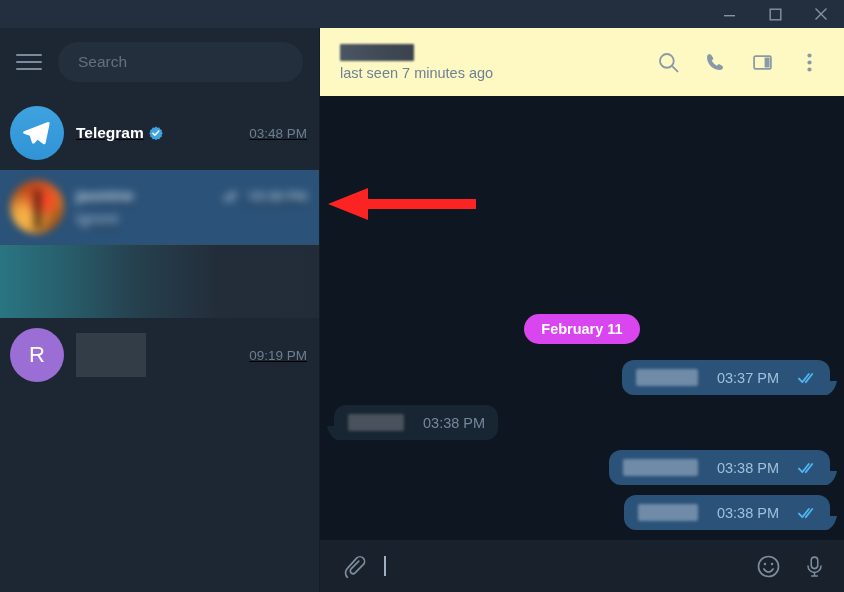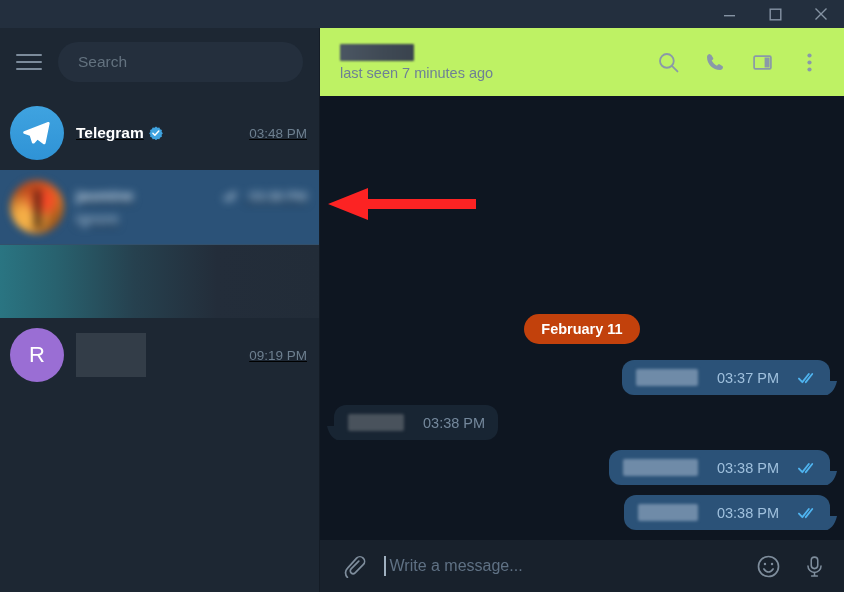--- a/index.html
+++ b/index.html
@@ -220,21 +220,21 @@
     background: #0e1621;
     min-width: 0;
   }
 
   .chat-header {
     height: 68px;
     flex: 0 0 68px;
     display: flex;
     align-items: center;
     padding: 0 14px 0 20px;
-    background: #bef264;
+    background: #fef9c3;
   }
   .chat-header-info {
     display: flex;
     flex-direction: column;
     gap: 4px;
     min-width: 0;
   }
   .header-redact {
     width: 74px;
     height: 17px;
@@ -272,21 +272,21 @@
     flex-direction: column;
     justify-content: flex-end;
   }
 
   .date-sep {
     display: flex;
     justify-content: center;
     margin-bottom: 16px;
   }
   .date-pill {
-    background: #c2410c;
+    background: #d946ef;
     color: #ffffff;
     font-size: 14.5px;
     font-weight: bold;
     padding: 7px 17px;
     border-radius: 15px;
   }
 
   .msg-row { display: flex; margin-bottom: 10px; }
   .msg-row.out { justify-content: flex-end; }
   .msg-row.in  { justify-content: flex-start; }
@@ -572,21 +572,20 @@
       </div>
 
       <div class="composer">
         <div class="cicon">
           <svg width="24" height="24" viewBox="0 0 24 24">
             <path d="M16.8 7.1 L9.1 14.8 c-1.1 1.1-1.1 2.9 0 4 1.1 1.1 2.9 1.1 4 0 l8.1-8.1 c1.8-1.8 1.8-4.8 0-6.6 -1.8-1.8-4.8-1.8-6.6 0 L5.4 14.3 c-2.5 2.5-2.5 6.6 0 9.1" fill="none" stroke="#7e8d9c" stroke-width="1.7" stroke-linecap="round"></path>
           </svg>
         </div>
         <div class="composer-input">
           <span class="caret"></span>
-          <span class="composer-placeholder">Write a message...</span>
         </div>
         <div class="cicon">
           <svg width="25" height="25" viewBox="0 0 24 24">
             <circle cx="12" cy="12" r="9.6" fill="none" stroke="#7e8d9c" stroke-width="1.6"></circle>
             <circle cx="8.6" cy="9.6" r="1.15" fill="#7e8d9c"></circle>
             <circle cx="15.4" cy="9.6" r="1.15" fill="#7e8d9c"></circle>
             <path d="M7.6 14.4 c1.3 2 2.8 2.9 4.4 2.9 1.6 0 3.1-.9 4.4-2.9" fill="none" stroke="#7e8d9c" stroke-width="1.6" stroke-linecap="round"></path>
           </svg>
         </div>
         <div class="cicon">

